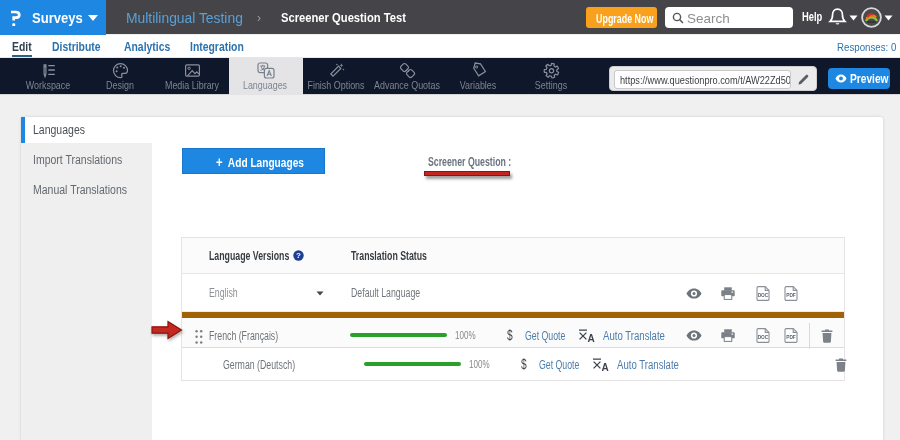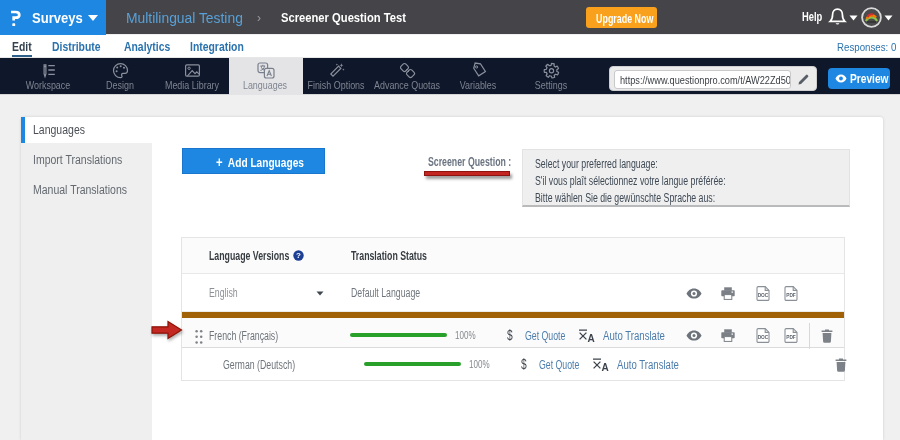--- a/index.html
+++ b/index.html
@@ -22,20 +22,27 @@
       <path d="M1 1 L11 1 L6 7 Z" fill="#fff"></path>
     </svg>
   <span class="a n" style="left:126px;top:10px;font-size:14px;color:#57a0d8;transform:scaleX(.99)">Multilingual Testing</span>
   <span class="a" style="left:257px;top:11px;font-size:12px;color:#9b9b9b">›</span>
   <span class="a n" style="left:281px;top:10px;font-size:13.5px;color:#fff;font-weight:bold;transform:scaleX(.83)">Screener Question Test</span>
 
   <div class="a" style="left:586px;top:7px;width:71px;height:21px;background:#f9a11c;border-radius:3px;text-align:center;line-height:21px">
     <span class="nc" style="font-size:12px;color:#fff;font-weight:bold;transform:scaleX(.74)">Upgrade Now</span>
   </div>
 
+  <div class="a" style="left:665px;top:7px;width:128px;height:21px;background:#fff;border-radius:4px">
+    <svg class="a" style="left:7px;top:4.5px" width="12" height="12" viewBox="0 0 12 12">
+        <circle cx="5" cy="5" r="3.6" fill="none" stroke="#555" stroke-width="1.4"></circle>
+        <line x1="7.8" y1="7.8" x2="11" y2="11" stroke="#555" stroke-width="1.5"></line>
+      </svg>
+    <span class="a" style="left:22px;top:3.5px;font-size:13.5px;color:#8e8e8e">Search</span>
+  </div>
   <span class="a n" style="left:802px;top:10px;font-size:12.5px;color:#fff;font-weight:bold;transform:scaleX(.75)">Help</span>
 
   <svg class="a" style="left:828px;top:7px" width="19" height="20" viewBox="0 0 19 20">
     <path d="M9.5 2.2 C6.2 2.2 4.6 4.8 4.6 7.6 C4.6 11.7 3.2 13.4 2.2 14.3 L16.8 14.3 C15.8 13.4 14.4 11.7 14.4 7.6 C14.4 4.8 12.8 2.2 9.5 2.2 Z" fill="none" stroke="#fff" stroke-width="1.7"></path>
     <path d="M7.6 16.2 A2 2 0 0 0 11.4 16.2 Z" fill="#fff"></path>
   </svg>
   <svg class="a" style="left:849px;top:15px" width="9" height="6">
       <path d="M0.5 0.5 L8.5 0.5 L4.5 5.5 Z" fill="#fff"></path>
     </svg>
 
@@ -142,25 +149,20 @@
   <span class="a sb" style="left:12px;top:36px;font-size:12.5px;color:#63696f">Import Translations</span>
   <span class="a sb" style="left:12px;top:66px;font-size:12.5px;color:#63696f">Manual Translations</span>
 
   <div class="a" style="left:161px;top:31px;width:143px;height:26px;background:#1e87e2;border:1px solid #1976cd;border-radius:0">
     <span class="a n" style="left:33px;top:5px;font-size:13px;color:#fff;font-weight:bold;transform:scaleX(.78)"><span style="font-size:14.5px">+</span>&nbsp; Add Languages</span>
   </div>
 
   <span class="a t" style="left:407px;top:38px;font-size:12px;color:#6a7480;font-weight:bold">Screener Question :</span>
   <div class="a" style="left:403px;top:54px;width:86px;height:5px;background:#c32521;border:1px solid #8f1310;box-shadow:2px 3px 3px rgba(80,80,80,.55)"></div>
 
-  <div class="a" style="left:501px;top:32px;width:328px;height:58px;background:#efeff0;border:1px solid #e3e3e4;border-bottom:2px solid #b9babc">
-    <span class="a t" style="left:12px;top:7px;font-size:12px;color:#3e4954">Select your preferred language:</span>
-    <span class="a t" style="left:12px;top:24px;font-size:12px;color:#3e4954">S'il vous plaît sélectionnez votre langue préférée:</span>
-    <span class="a t" style="left:12px;top:41px;font-size:12px;color:#3e4954">Bitte wählen Sie die gewünschte Sprache aus:</span>
-  </div>
 
   <div class="a" style="left:160px;top:120px;width:664px;height:144px;border:1px solid #e4e4e4;background:#fff">
 
     <div class="a" style="left:0;top:37px;width:662px;height:37px;border-bottom:1px solid #ececec">
       <span class="a t" style="left:27px;top:11px;font-size:12px;color:#8d9197">English</span>
       <svg class="a" style="left:134px;top:16px" width="8" height="5">
           <path d="M0.5 0.5 L7.5 0.5 L4 4.5 Z" fill="#3f4750"></path>
         </svg>
       <span class="a t" style="left:169px;top:11px;font-size:12px;color:#70767d">Default Language</span>
       <svg class="a eye" style="left:504px;top:13px" width="16" height="11" viewBox="0 0 16 11">

